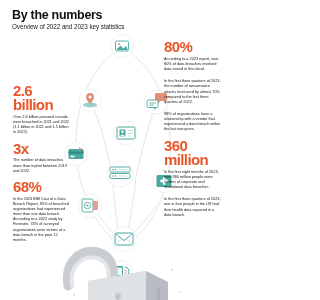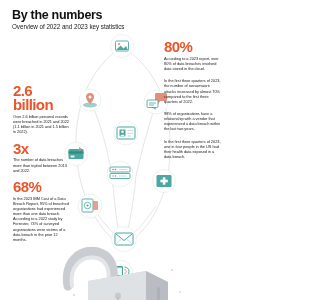--- a/index.html
+++ b/index.html
@@ -221,17 +221,21 @@
       <div class="stat-num">80%</div>
       <div class="stat-body">According to a 2023 report, over 80% of data breaches involved data stored in the cloud.</div>
     </div>
     <div class="stat">
       <div class="stat-body">In the first three quarters of 2023, the number of ransomware attacks increased by almost 70% compared to the first three quarters of 2022.</div>
     </div>
     <div class="stat">
       <div class="stat-body">98% of organizations have a relationship with a vendor that experienced a data breach within the last two years.</div>
     </div>
     <div class="stat">
+      <div class="stat-num two-line">360 million</div>
+      <div class="stat-body">In the first eight months of 2023, over 360 million people were victims of corporate and institutional data breaches.</div>
+    </div>
+    <div class="stat">
       <div class="stat-body">In the first three quarters of 2023, one in four people in the US had their health data exposed in a data breach.</div>
     </div>
   </div>
 
 </div>
 
 </body></html>

